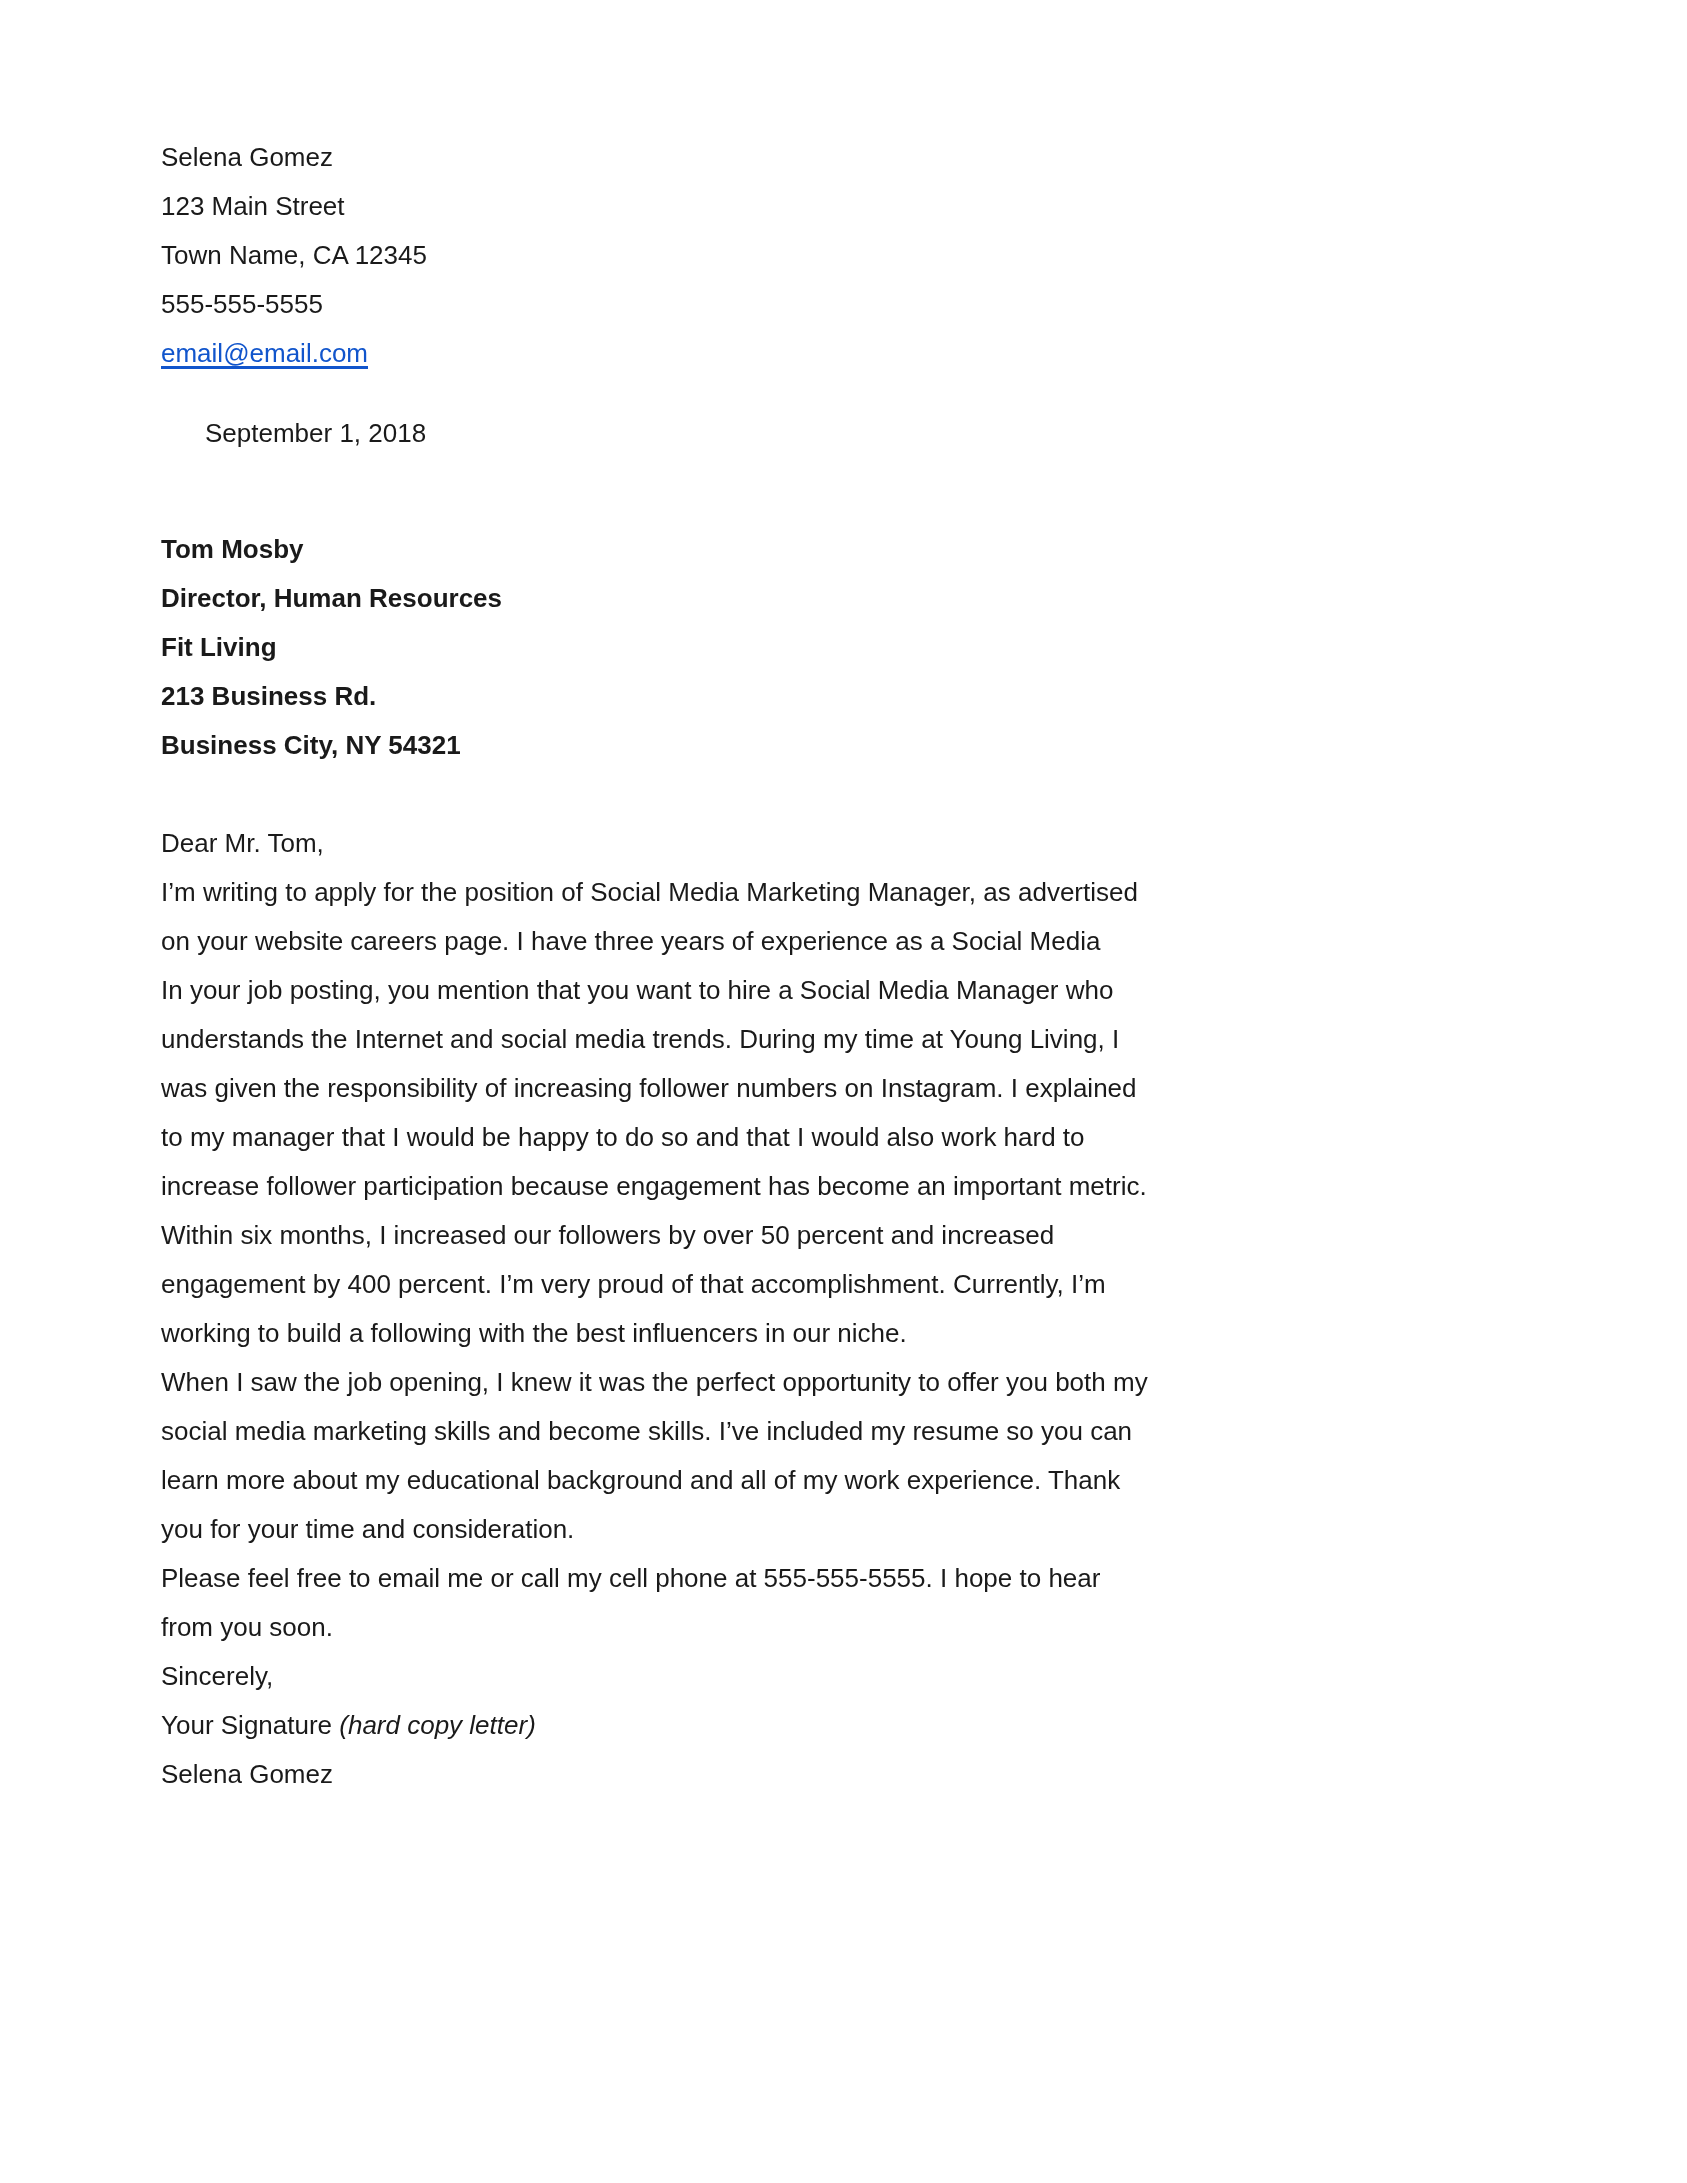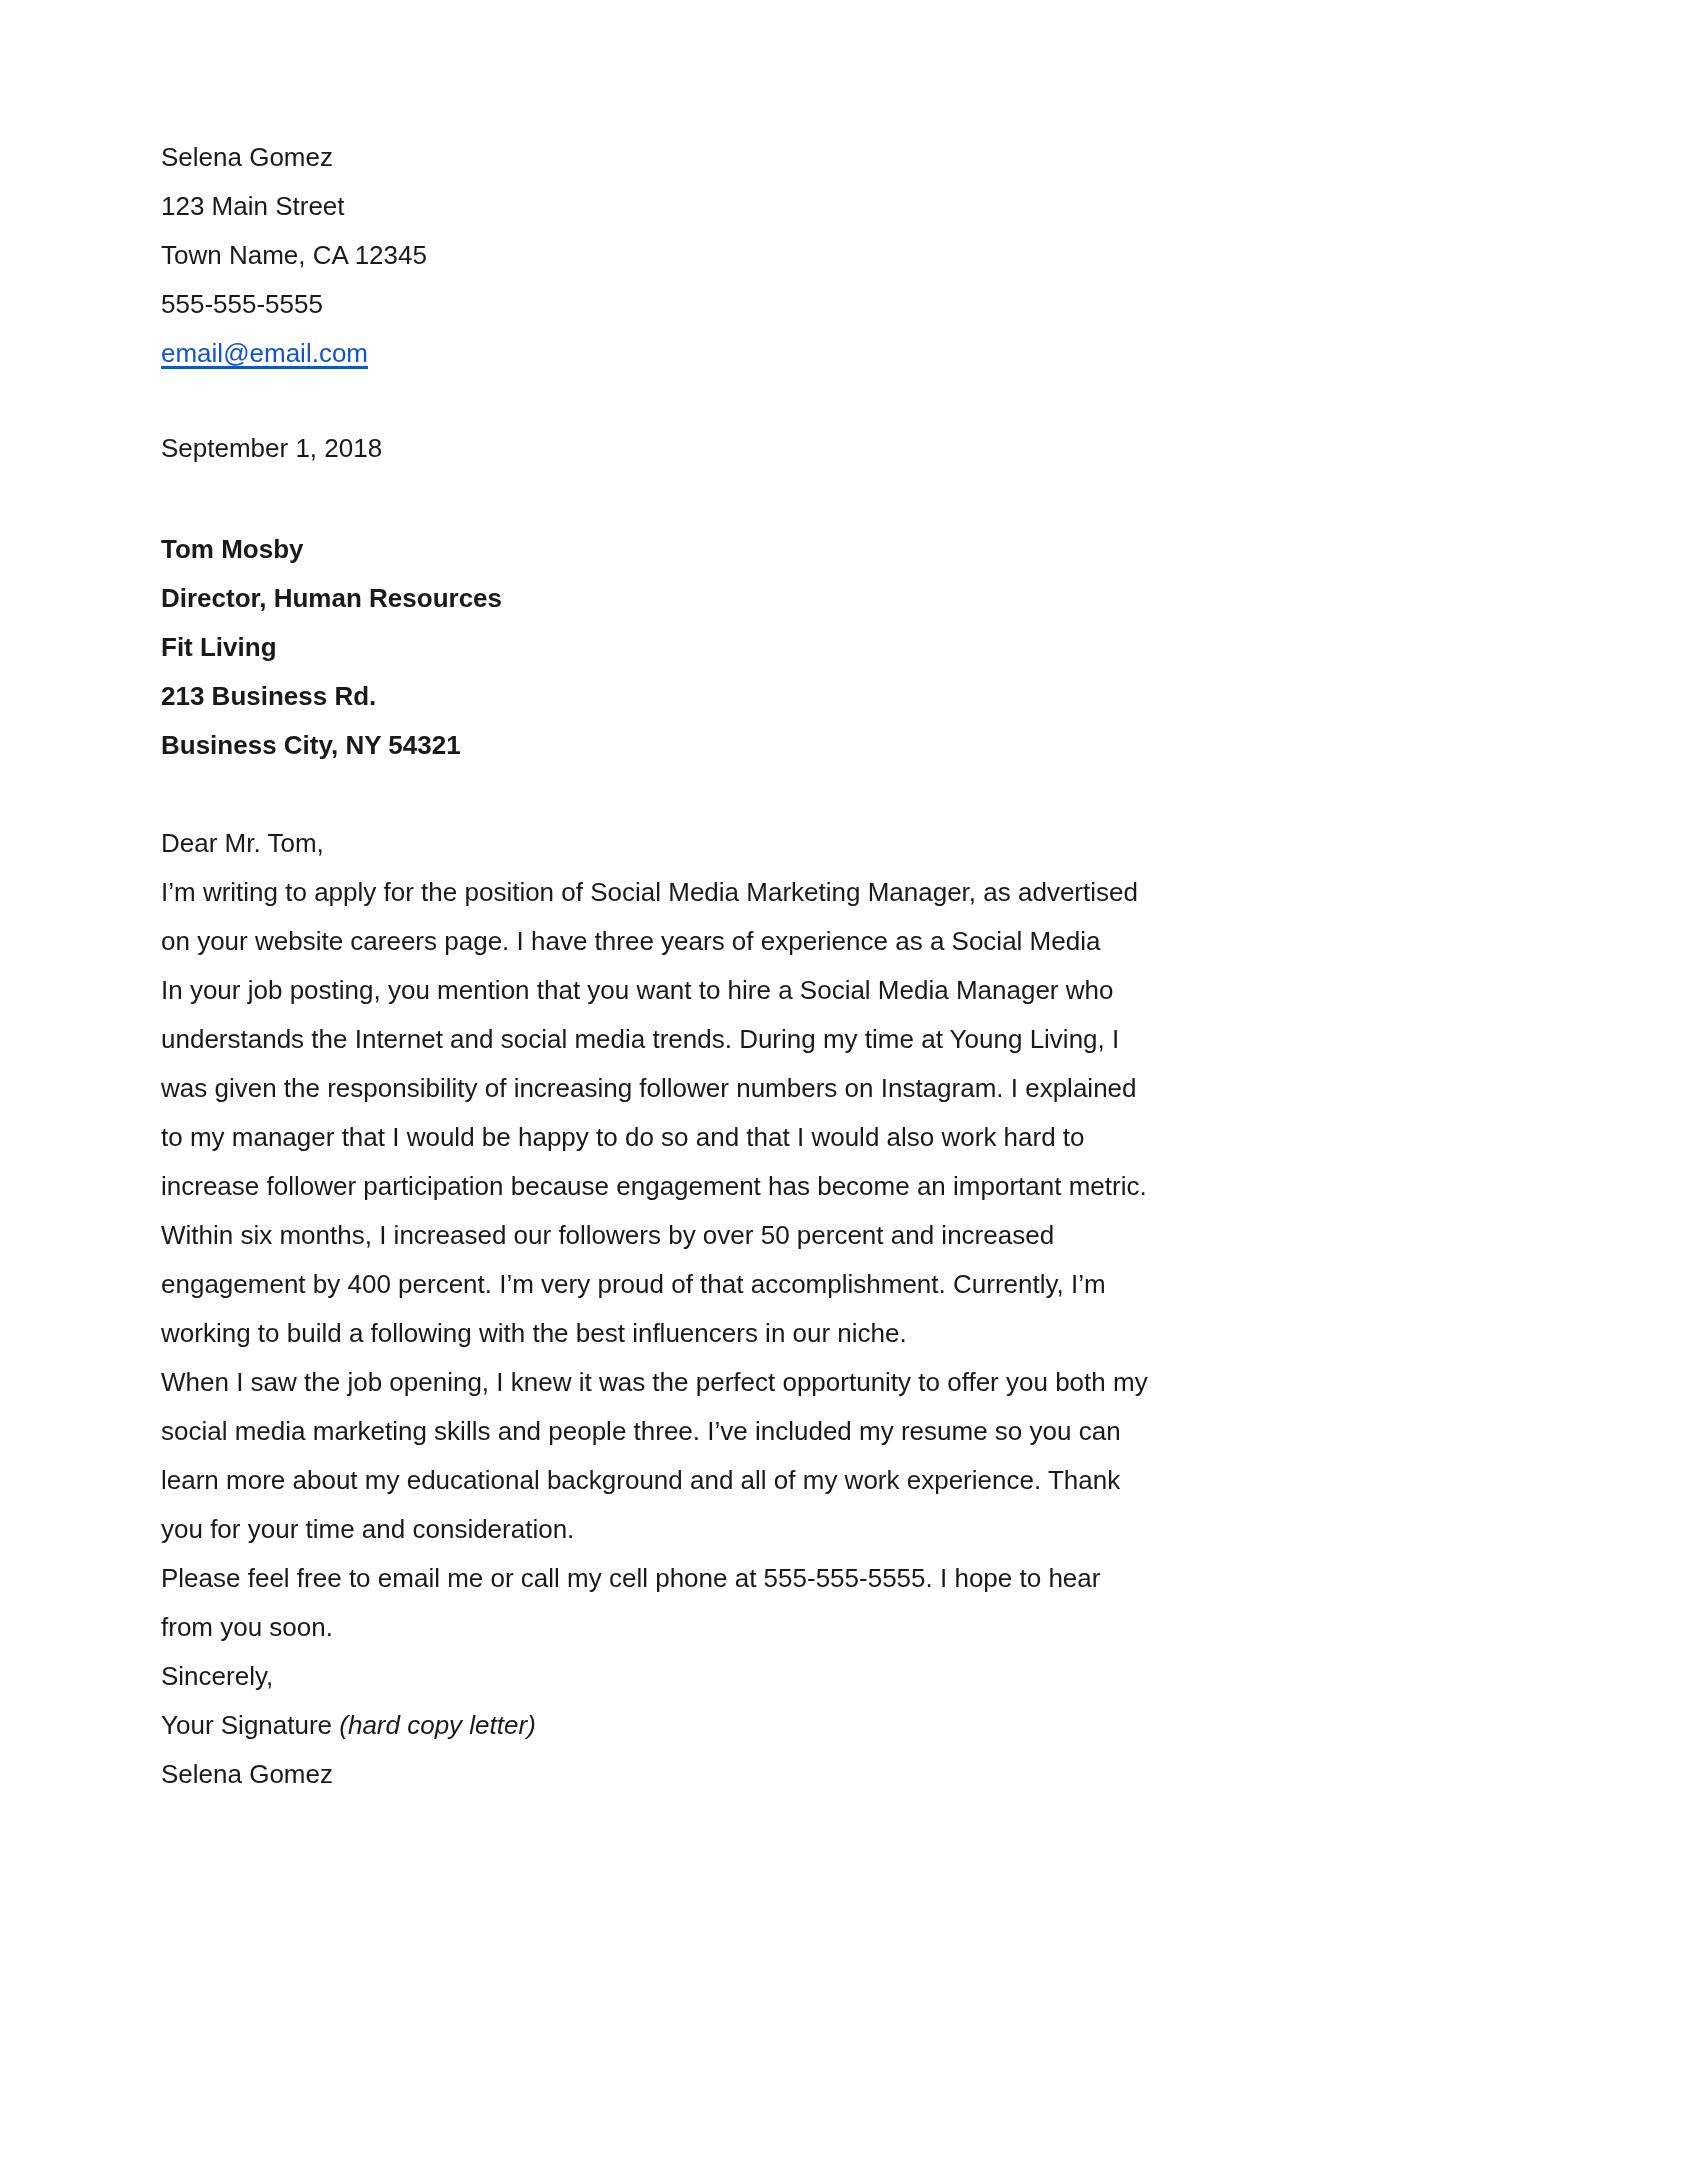--- a/index.html
+++ b/index.html
@@ -14,21 +14,21 @@
 <body>
 
 <div class="blk" style="top:133px;">
   <div>Selena Gomez</div>
   <div>123 Main Street</div>
   <div>Town Name, CA 12345</div>
   <div>555-555-5555</div>
   <div><a class="link">email@email.com</a></div>
 </div>
 
-<div class="blk" style="top:424px;">
+<div class="blk" style="top:409px;margin-left:44px;">
   <div>September 1, 2018</div>
 </div>
 
 <div class="blk" style="top:525px;font-weight:bold;">
   <div>Tom Mosby</div>
   <div>Director, Human Resources</div>
   <div>Fit Living</div>
   <div>213 Business Rd.</div>
   <div>Business City, NY 54321</div>
 </div>
@@ -39,21 +39,21 @@
   <div>on your website careers page. I have three years of experience as a Social Media</div>
   <div>In your job posting, you mention that you want to hire a Social Media Manager who</div>
   <div>understands the Internet and social media trends. During my time at Young Living, I</div>
   <div>was given the responsibility of increasing follower numbers on Instagram. I explained</div>
   <div>to my manager that I would be happy to do so and that I would also work hard to</div>
   <div>increase follower participation because engagement has become an important metric.</div>
   <div>Within six months, I increased our followers by over 50 percent and increased</div>
   <div>engagement by 400 percent. I’m very proud of that accomplishment. Currently, I’m</div>
   <div>working to build a following with the best influencers in our niche.</div>
   <div>When I saw the job opening, I knew it was the perfect opportunity to offer you both my</div>
-  <div>social media marketing skills and people three. I’ve included my resume so you can</div>
+  <div>social media marketing skills and become skills. I’ve included my resume so you can</div>
   <div>learn more about my educational background and all of my work experience. Thank</div>
   <div>you for your time and consideration.</div>
   <div>Please feel free to email me or call my cell phone at 555-555-5555. I hope to hear</div>
   <div>from you soon.</div>
   <div>Sincerely,</div>
   <div><span>Your Signature </span><span class="it">(hard copy letter)</span></div>
   <div>Selena Gomez</div>
 </div>
 
 

